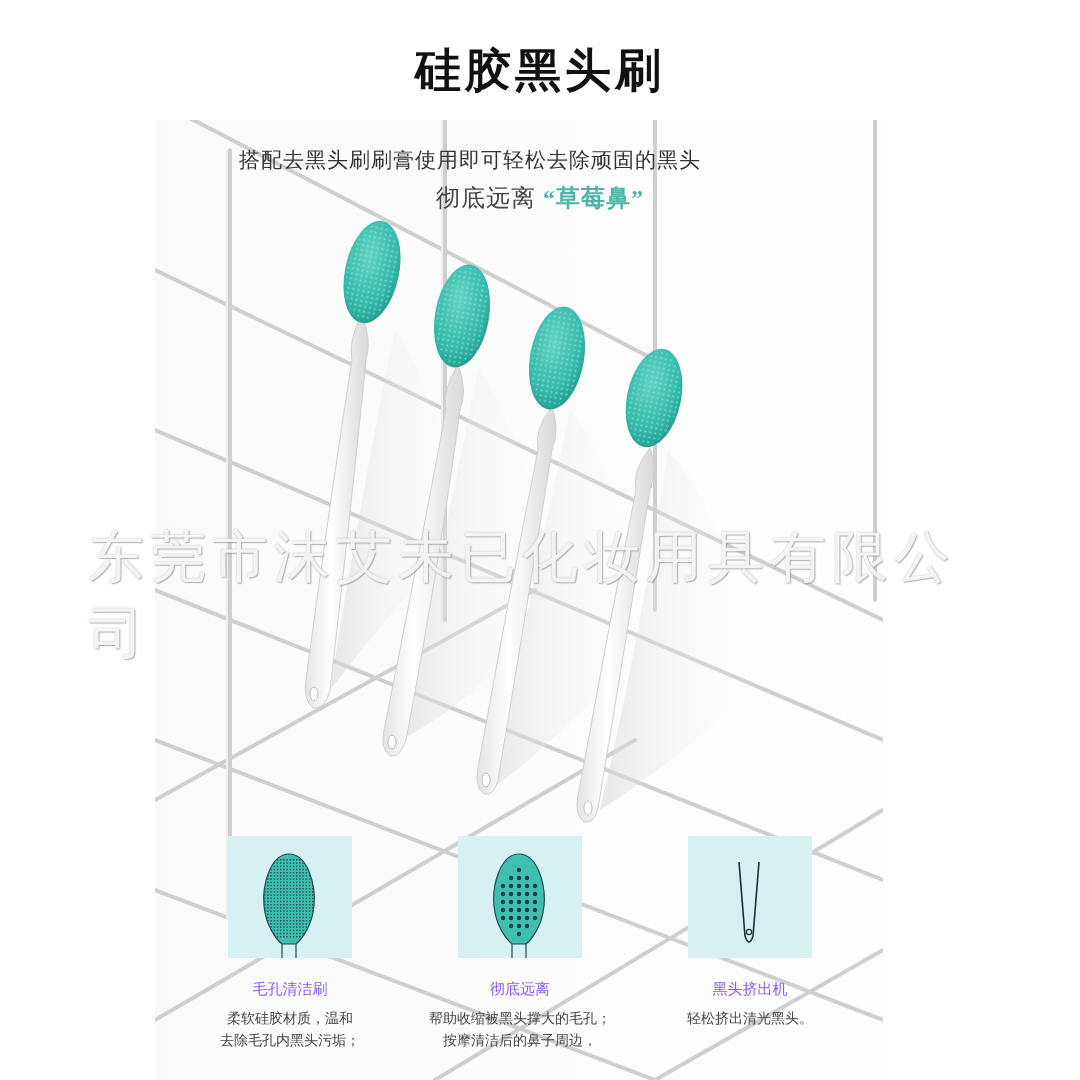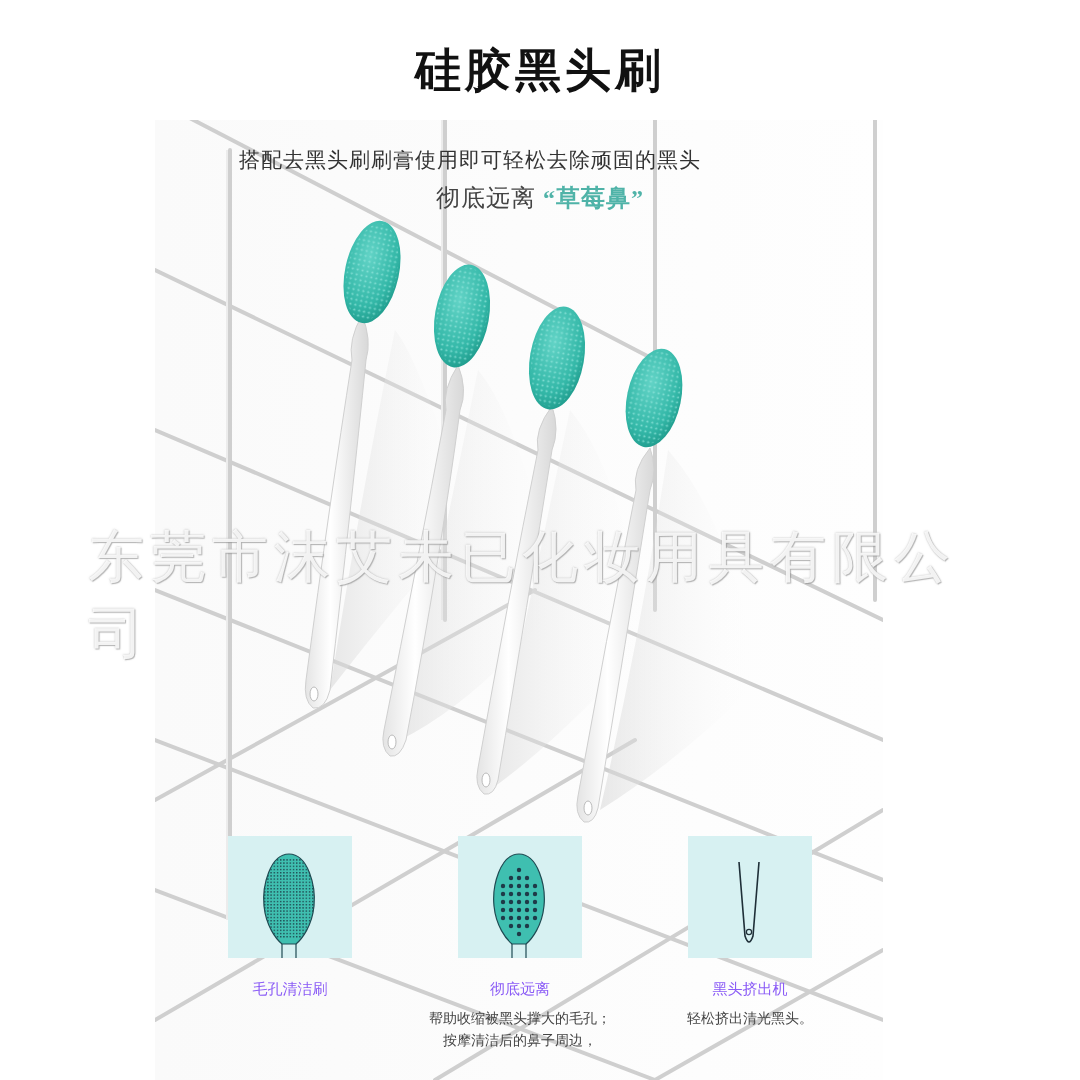--- a/index.html
+++ b/index.html
@@ -128,20 +128,24 @@
         <clipPath id="clip1">
             <path d="M61 18 C80 18 88 50 86 70 C84 90 74 103 68 108 L54 108 C48 103 38 90 36 70 C34 50 42 18 61 18Z"></path>
           </clipPath>
       </defs>
       <path d="M61 18 C80 18 88 50 86 70 C84 90 74 103 68 108 L54 108 C48 103 38 90 36 70 C34 50 42 18 61 18Z" fill="#3fbfb0" stroke="#1f4a52" stroke-width="1.2"></path>
       <rect x="36" y="22" width="52" height="80" fill="url(#fineDots)" clip-path="url(#clip1)"></rect>
       <path d="M54 108 L54 122 M68 108 L68 122" stroke="#1f4a52" stroke-width="1.2"></path>
     </svg>
   </div>
   <div class="name">毛孔清洁刷</div>
+  <div class="desc">
+    <div>柔软硅胶材质，温和</div>
+    <div>去除毛孔内黑头污垢；</div>
+  </div>
 </div>
 
 <div class="feature" style="left:400px;">
   <div class="card">
     <svg width="124" height="122" viewBox="0 0 124 122">
       <path d="M61 18 C80 18 88 50 86 70 C84 90 74 103 68 108 L54 108 C48 103 38 90 36 70 C34 50 42 18 61 18Z" fill="#3fbfb0" stroke="#1f4a52" stroke-width="1.2"></path>
       <g fill="#1f3a48">
         <circle cx="61" cy="34" r="2.2"></circle>
         <circle cx="53" cy="42" r="2.2"></circle>
           <circle cx="61" cy="42" r="2.2"></circle>

